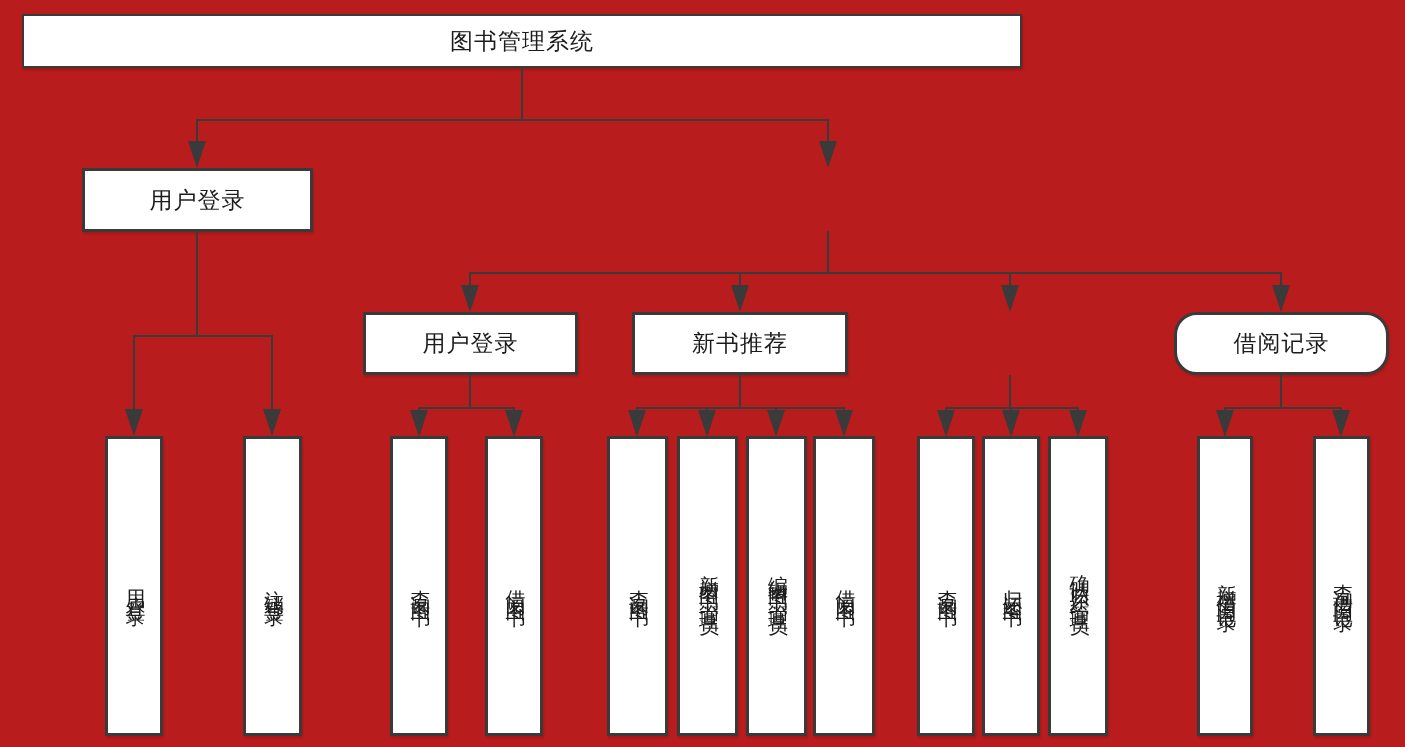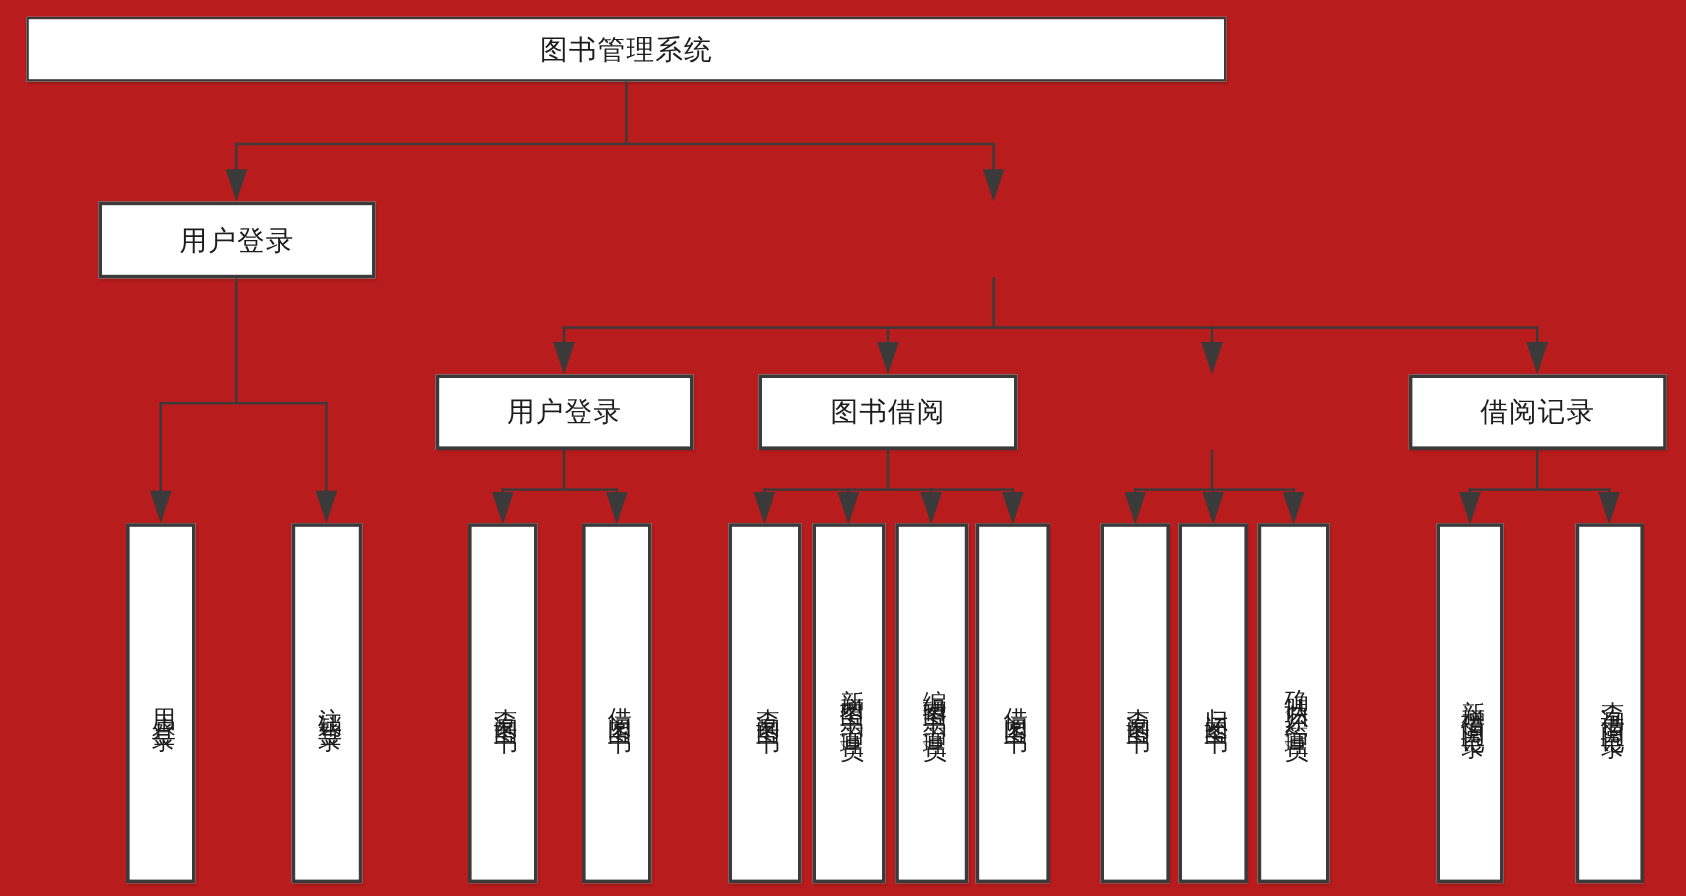--- a/index.html
+++ b/index.html
@@ -88,23 +88,23 @@
     <div class="vl" style="left:1009px;top:272px;height:16px;"></div>
     <div class="arrow" style="left:1001px;top:285px;"></div>
     <div class="vl" style="left:1280px;top:272px;height:16px;"></div>
     <div class="arrow" style="left:1272px;top:285px;"></div>
   </div>
 
   <div class="box" style="left:363px;top:312px;width:215px;height:63px;">
     <span>用户登录</span>
   </div>
   <div class="box" style="left:632px;top:312px;width:216px;height:63px;">
-    <span>图书借阅</span>
+    <span>新书推荐</span>
   </div>
-  <div class="box" style="left:1174px;top:312px;width:215px;height:63px;">
+  <div class="box" style="left:1174px;top:312px;width:215px;height:63px;border-radius:23px;">
     <span>借阅记录</span>
   </div>
 
   <div>
     <div class="vl" style="left:469px;top:375px;height:32px;"></div>
     <div class="hl" style="left:418px;top:407px;width:97px;"></div>
     <div class="vl" style="left:418px;top:407px;height:5px;"></div>
     <div class="arrow" style="left:410px;top:410px;"></div>
     <div class="vl" style="left:513px;top:407px;height:5px;"></div>
     <div class="arrow" style="left:505px;top:410px;"></div>

